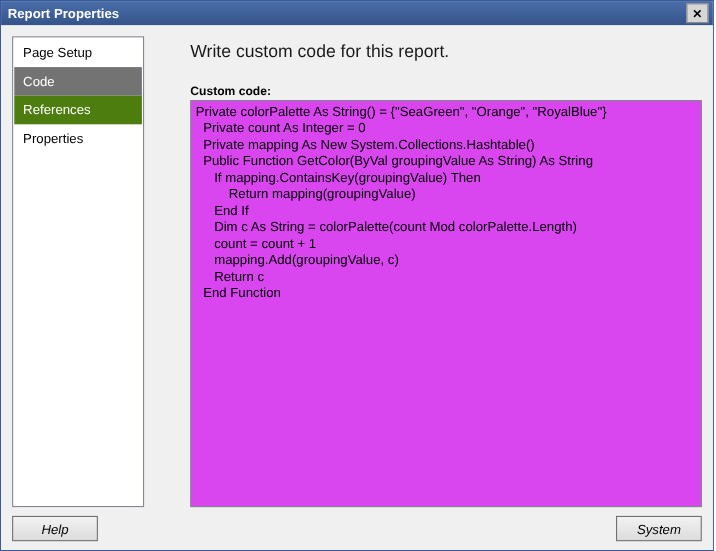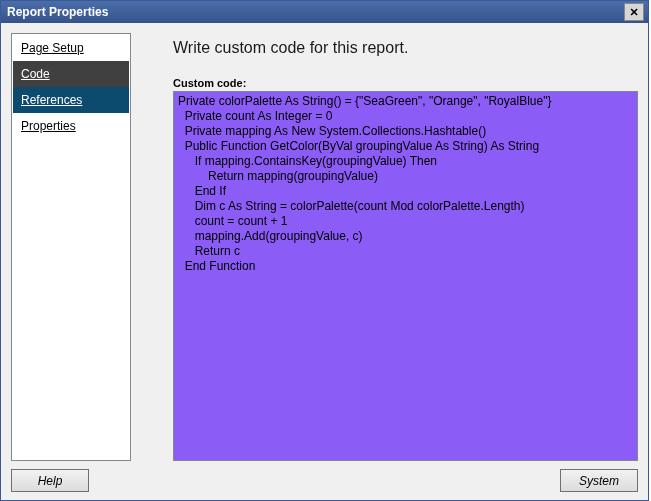--- a/index.html
+++ b/index.html
@@ -52,48 +52,47 @@
     background: #fff;
     border: 1px solid #828790;
     display: flex; flex-direction: column;
     padding: 1px;
   }
   .side-item {
     padding: 6px 8px;
     color: #000;
     cursor: default;
     font-size: 12px;
-    text-decoration: underline;
   }
   .side-item.sel {
-    background: #404040;
+    background: #737373;
     color: #fff;
   }
   .side-item.sec {
-    background: #0c4a6e;
+    background: #4d7c0f;
     color: #fff;
   }
   .main {
     flex: 1;
     display: flex; flex-direction: column; padding-left: 32px;
   }
   .main-heading {
     font-size: 16px;
     color: #1a1a1a;
     margin: 6px 0 20px 0;
   }
   .label {
     font-size: 11px;
     margin-bottom: 2px;
     font-weight: bold;
   }
   .code-box {
     flex: 1;
     border: 1px solid #828790;
-    background: #8b5cf6;
+    background: #d946ef;
     padding: 2px 4px;
     font-family: "Segoe UI", Tahoma, sans-serif;
     font-size: 12px;
     line-height: 15px;
     color: #000;
     white-space: pre;
     overflow: auto;
     resize: none;
     outline: none;
   }

